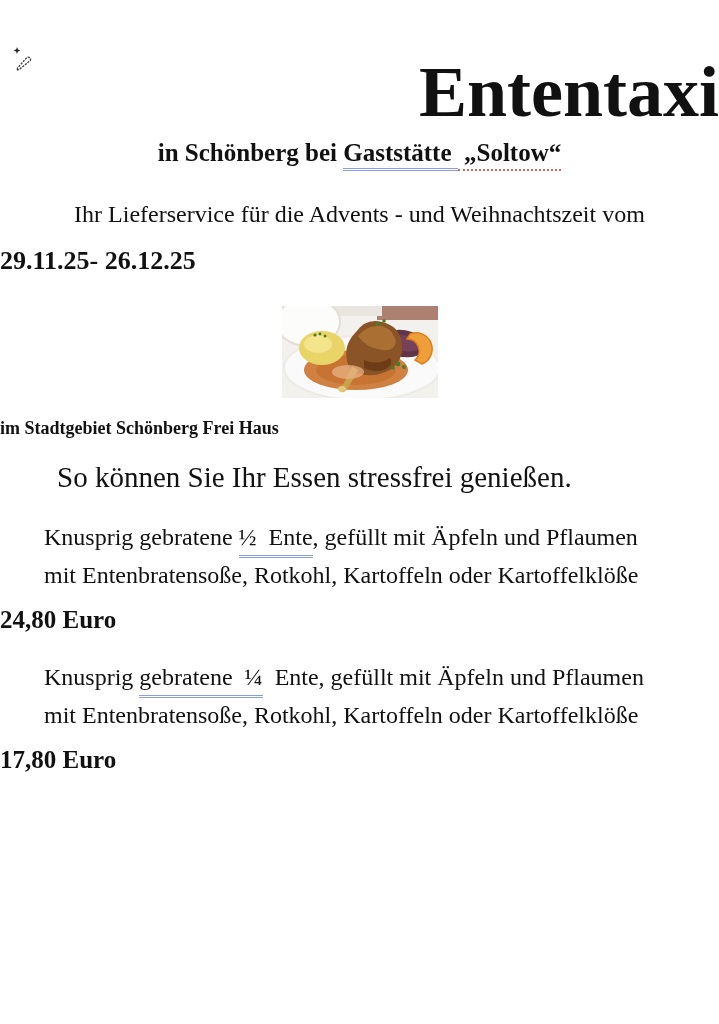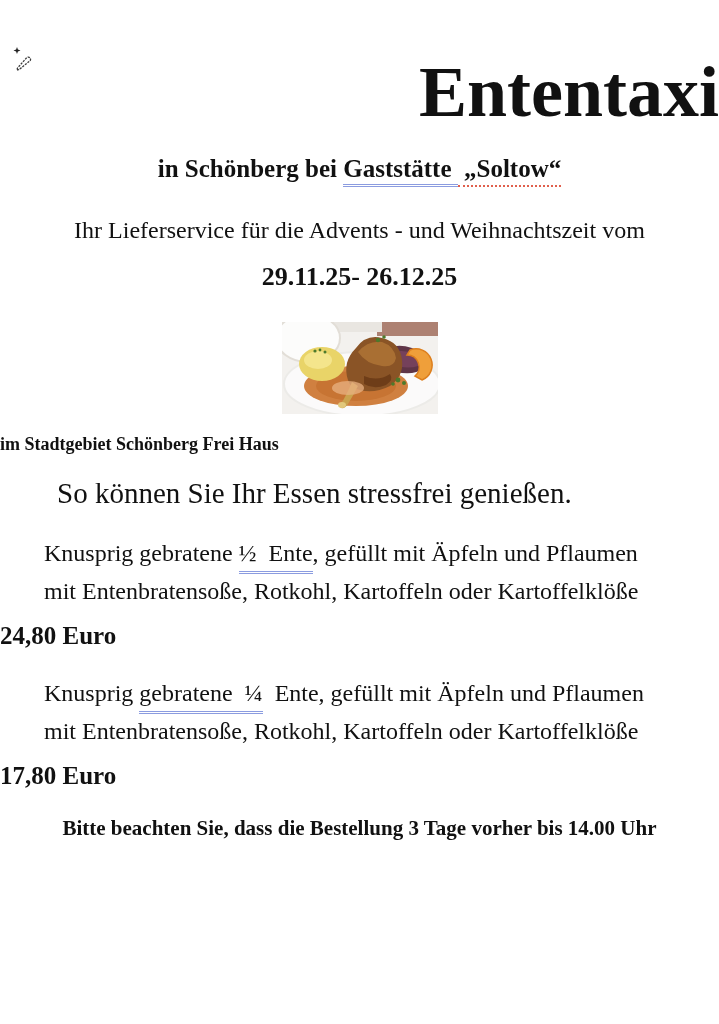--- a/index.html
+++ b/index.html
@@ -22,21 +22,21 @@
   }
   .title {
     margin-top: 56px;
     text-align: right;
     font-size: 72px;
     line-height: 1.0;
     font-weight: bold;
     letter-spacing: 0px;
   }
   .subtitle {
-    margin-top: 27px;
+    margin-top: 11px;
     text-align: center;
     font-size: 25px;
     font-weight: bold;
     white-space: pre;
   }
   .u-grammar {
     display: inline-block;
     white-space: pre;
     border-bottom: 3px double var(--grammar-underline, #8b9ce0);
     padding-bottom: 1px;
@@ -47,21 +47,21 @@
     border-bottom: 2px dotted var(--spell-underline, #e0604d);
     padding-bottom: 2px;
   }
   .service-line {
     margin-top: 30px;
     text-align: center;
     font-size: 24px;
   }
   .date-range {
     margin-top: 18px;
-    text-align: center;
+    text-align: left;
     font-size: 26px;
     font-weight: bold;
   }
   .photo-wrap {
     margin: 30px auto 0 auto;
     width: 156px;
     height: 92px;
     display: block;
   }
   .freihaus {
@@ -161,14 +161,13 @@
 
 <p class="menu-desc"><span>Knusprig gebratene </span><span class="u-grammar">½  Ente</span><span>, gefüllt mit Äpfeln und Pflaumen mit Entenbratensoße, Rotkohl, Kartoffeln oder Kartoffelklöße</span></p>
 
 <div class="price">24,80 Euro</div>
 
 <p class="menu-desc"><span>Knusprig </span><span class="u-grammar">gebratene  ¼</span><span>  Ente, gefüllt mit Äpfeln und Pflaumen mit Entenbratensoße, Rotkohl, Kartoffeln oder Kartoffelklöße</span></p>
 
 <div class="price price-2">17,80 Euro</div>
 
 <div class="order-note">
-  <div>Bitte beachten Sie, dass die Bestellung 3 Tage vorher bis 14.00 Uhr</div>
 </div>
 
 </body></html>

